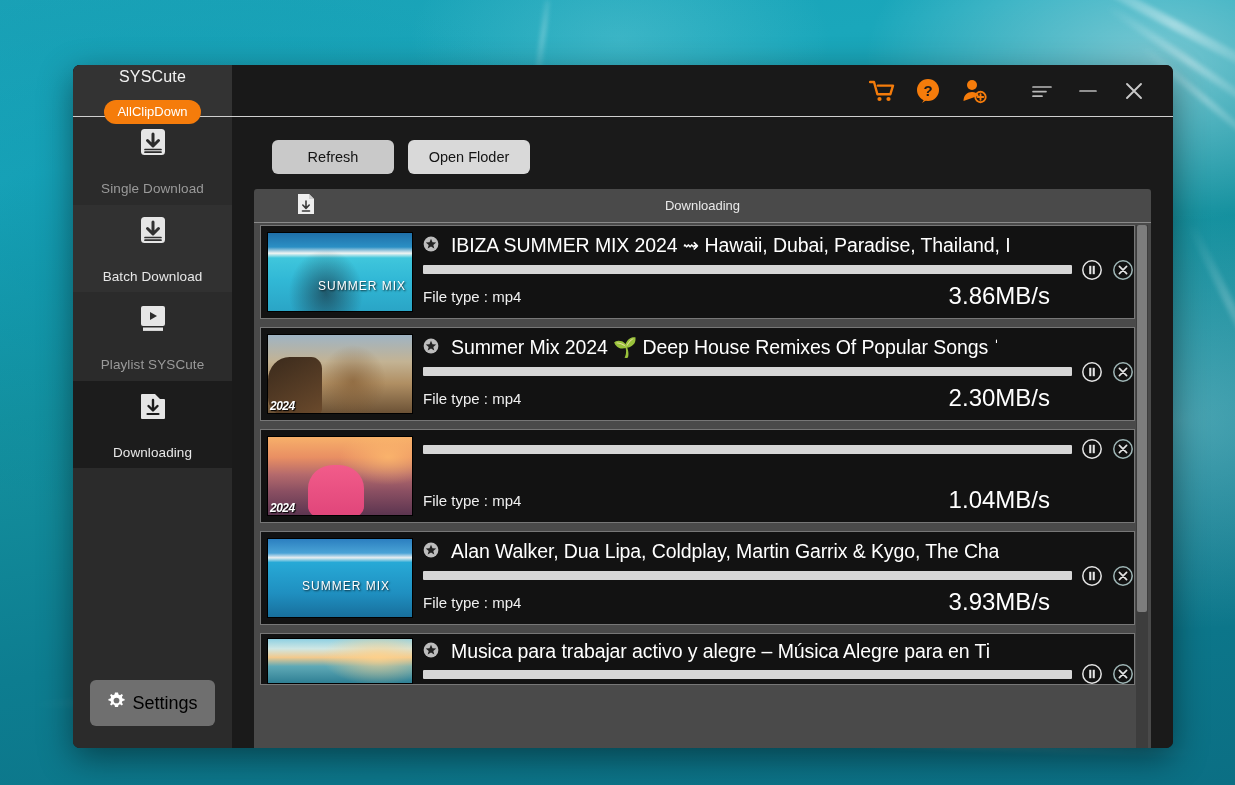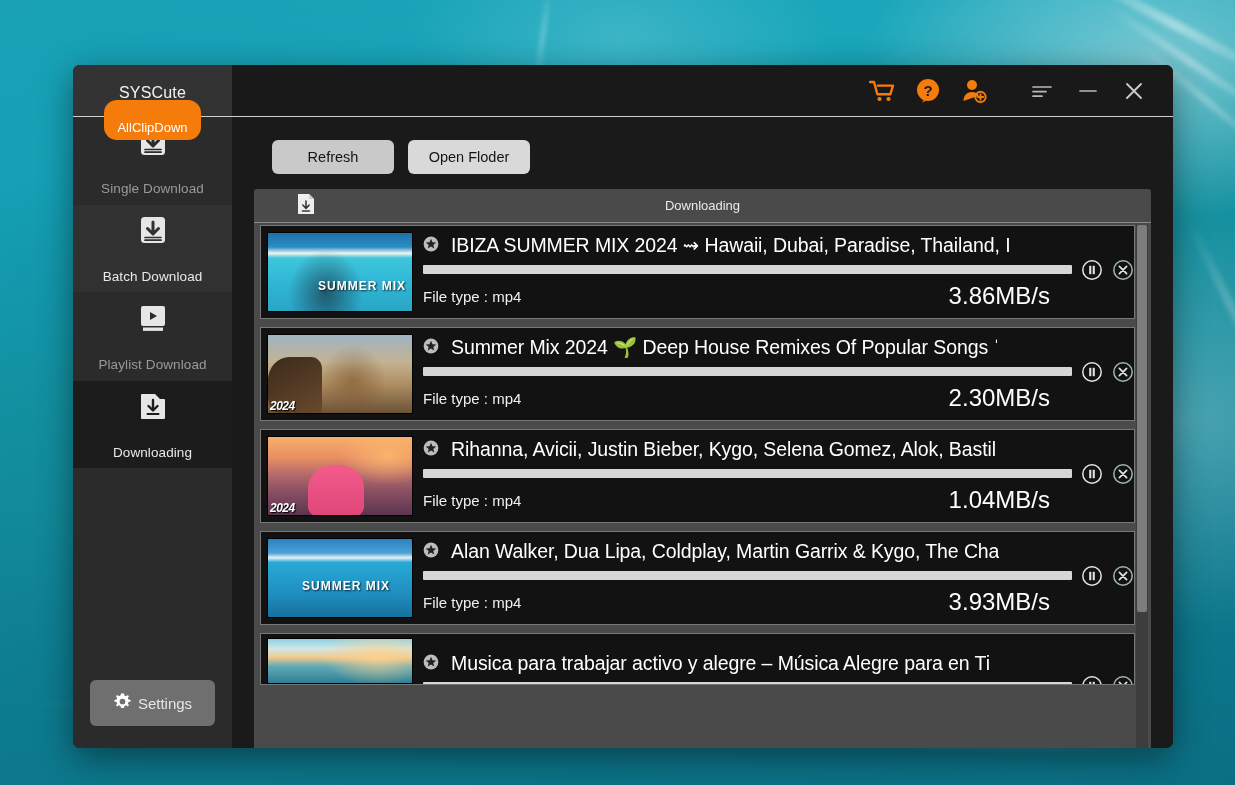--- a/index.html
+++ b/index.html
@@ -68,30 +68,30 @@
     height: 100%;
     background: #333333;
     position: relative;
     display: flex;
     flex-direction: column;
     align-items: center;
   }
   .brand-name {
     color: #f2f2f2;
     font-size: 16px;
-    margin-top: 19px;
+    margin-top: 3px;
     letter-spacing: .2px;
   }
   .brand-badge {
     position: absolute;
     top: 35px;
     background: #f57c0b;
     color: #ffffff;
     font-size: 13px;
-    padding: 20px 13px 5px;
+    padding: 4px 13px 5px;
     border-radius: 13px;
     white-space: nowrap;
     z-index: 4;
   }
   .titlebar-right {
     flex: 1;
     height: 100%;
     display: flex;
     align-items: center;
     justify-content: flex-end;
@@ -145,21 +145,21 @@
     width: 125px;
     height: 46px;
     background: #6f6f6f;
     border-radius: 6px;
     display: flex;
     align-items: center;
     justify-content: center;
     gap: 6px;
     cursor: pointer;
   }
-  .settings-btn span { color: #e5e5e5; font-size: 15px; }
+  .settings-btn span { color: #000000; font-size: 18px; }
 
   
   .main {
     flex: 1;
     background: #1a1a1a;
     display: flex;
     flex-direction: column;
     min-width: 0;
     padding: 0 22px;
   }
@@ -248,21 +248,21 @@
     font-size: 12px;
     font-weight: bold;
     font-style: italic;
     text-shadow: 1px 1px 1px #000;
     letter-spacing: -.5px;
   }
   .thumb-cap {
     position: absolute;
     color: #fff;
     font-size: 12px;
-    font-weight: bold;
+    font-weight: normal;
     letter-spacing: 1px;
     text-shadow: 1px 1px 2px rgba(0,0,0,.8);
   }
 
   
   .t1 { background:
       radial-gradient(ellipse 60px 70px at 58px 60px, rgba(20,20,30,.55), rgba(0,0,0,0) 62%),
       linear-gradient(180deg, #1f6fa8 0%, #2a8fc4 18%, #f0f4f2 26%, #3fc6dc 32%, #31b8d6 60%, #2aa5c6 100%); }
   .t1 .thumb-cap { right: 6px; top: 46px; }
   .t2 { background:
@@ -309,21 +309,21 @@
     border-radius: 1px;
     min-width: 0;
   }
   .ctrl-btn { width: 22px; height: 22px; cursor: pointer; flex: 0 0 22px; }
   .row-meta { display: flex; align-items: center; justify-content: space-between; padding-right: 84px; }
   .file-type { color: #efefef; font-size: 15px; }
   .speed { color: #ffffff; font-size: 24px; }
 
   .row.partial { height: 52px; margin-bottom: 0; }
   .row.partial .thumb { height: 46px; margin-top: 4px; align-self: flex-start; }
-  .row.partial .row-main { height: 46px; align-self: flex-start; margin-top: 16px; }
+  .row.partial .row-main { height: 46px; align-self: flex-start; margin-top: 4px; }
 
   
   .vscroll {
     position: absolute;
     right: 3px; top: 2px;
     width: 12px;
     bottom: 0;
     background: #3d3d3d;
   }
   .vthumb {
@@ -431,21 +431,21 @@
         </div>
 
         <div class="side-item dim">
           <span>
             <svg width="34" height="34" viewBox="0 0 34 34">
               <rect x="5" y="5" width="24" height="20" rx="2" fill="#e6e6e6"></rect>
               <path d="M14 11 L21 15 L14 19 Z" fill="#2b2b2b"></path>
               <rect x="7" y="26.5" width="20" height="3.4" fill="#e6e6e6"></rect>
             </svg>
           </span>
-          <span class="side-label">Playlist Download</span>
+          <span class="side-label">Playlist SYSCute</span>
         </div>
 
         <div class="side-item active">
           <span>
             <svg width="34" height="34" viewBox="0 0 34 34">
               <path d="M6 5 h13 l5 5 h4 a1 1 0 0 1 1 1 v18 a1 1 0 0 1 -1 1 H6 a1 1 0 0 1 -1 -1 V6 a1 1 0 0 1 1 -1 z" fill="#e6e6e6"></path>
               <path d="M17 11 v10 M12.5 17 L17 21.5 L21.5 17" stroke="#1c1c1c" stroke-width="2.4" fill="none" stroke-linecap="round" stroke-linejoin="round"></path>
               <path d="M11.5 25 h11" stroke="#1c1c1c" stroke-width="2.2" stroke-linecap="round"></path>
             </svg>
           </span>
@@ -566,29 +566,20 @@
                   </div>
                 </div>
               </div>
 
               <div class="row">
                 <div class="thumb t3">
                   <div class="t3-figure"></div>
                   <div class="thumb-badge">2024</div>
                 </div>
                 <div class="row-main">
-                  <div class="row-title-line">
-                    <span>
-                      <svg width="16" height="16" viewBox="0 0 16 16">
-                        <circle cx="8" cy="8" r="7.4" fill="#bdbdbd"></circle>
-                        <path d="M8 2.8 L9.5 6.3 L13.2 6.5 L10.3 8.9 L11.3 12.6 L8 10.5 L4.7 12.6 L5.7 8.9 L2.8 6.5 L6.5 6.3 Z" fill="#222222"></path>
-                      </svg>
-                    </span>
-                    <span class="row-title">Rihanna, Avicii, Justin Bieber, Kygo, Selena Gomez, Alok, Bastil</span>
-                  </div>
                   <div class="progress-line">
                     <div class="progress-track"></div>
                     <span class="ctrl-btn">
                       <svg width="22" height="22" viewBox="0 0 22 22">
                         <circle cx="11" cy="11" r="9.2" fill="none" stroke="#e4e4e4" stroke-width="1.5"></circle>
                         <rect x="8.2" y="6.8" width="2.1" height="8.4" fill="#e4e4e4"></rect>
                         <rect x="11.7" y="6.8" width="2.1" height="8.4" fill="#e4e4e4"></rect>
                       </svg>
                     </span>
                     <span class="ctrl-btn">

